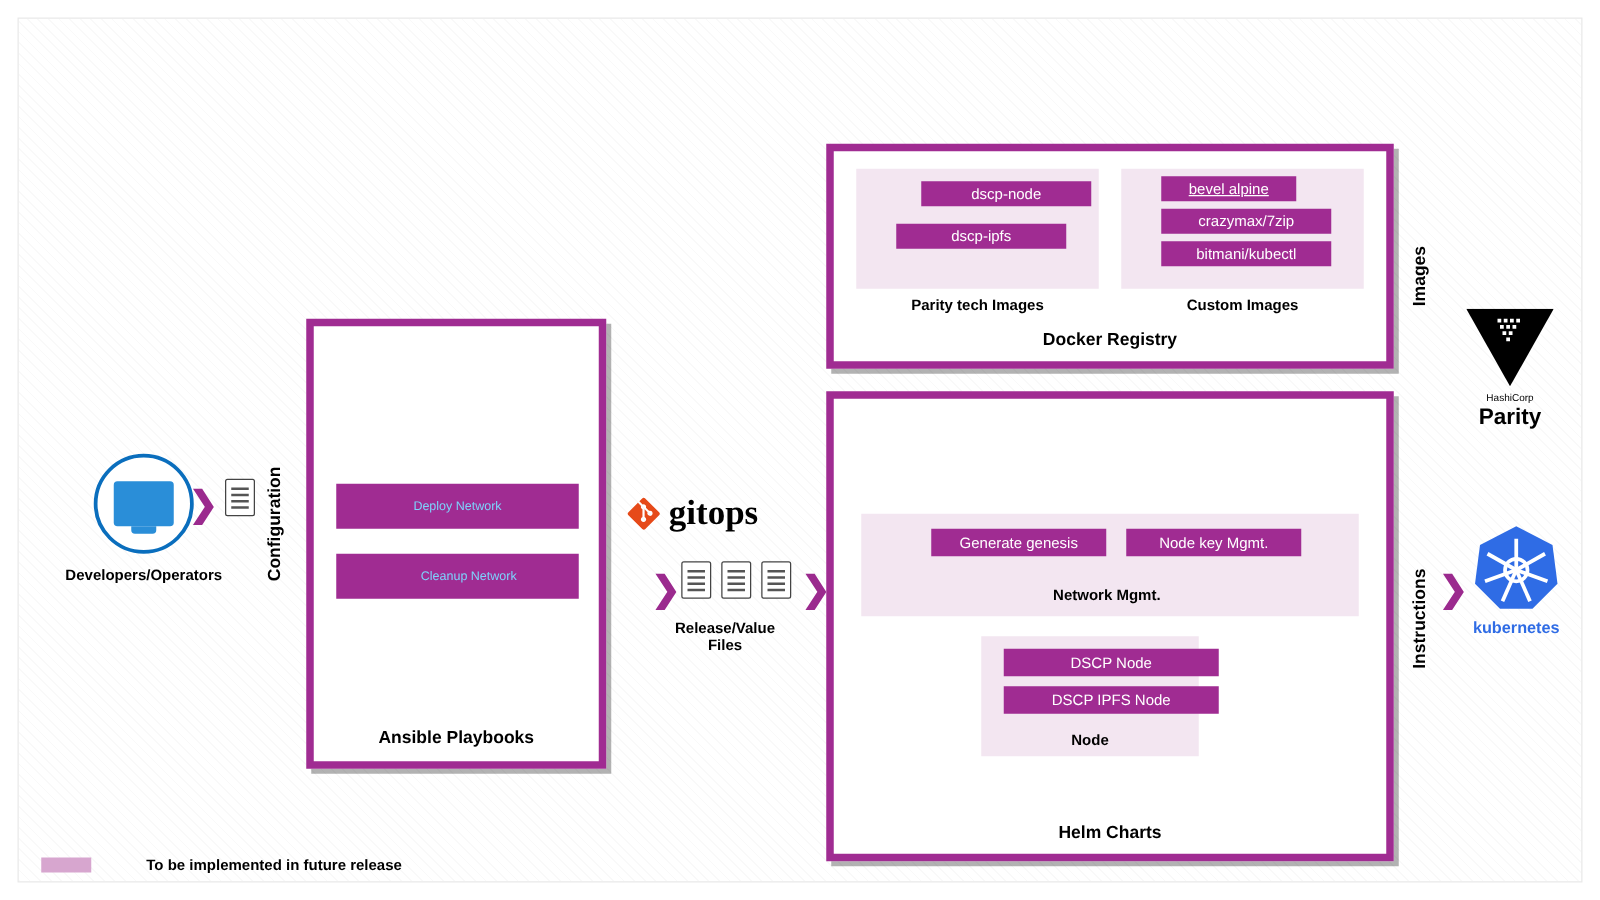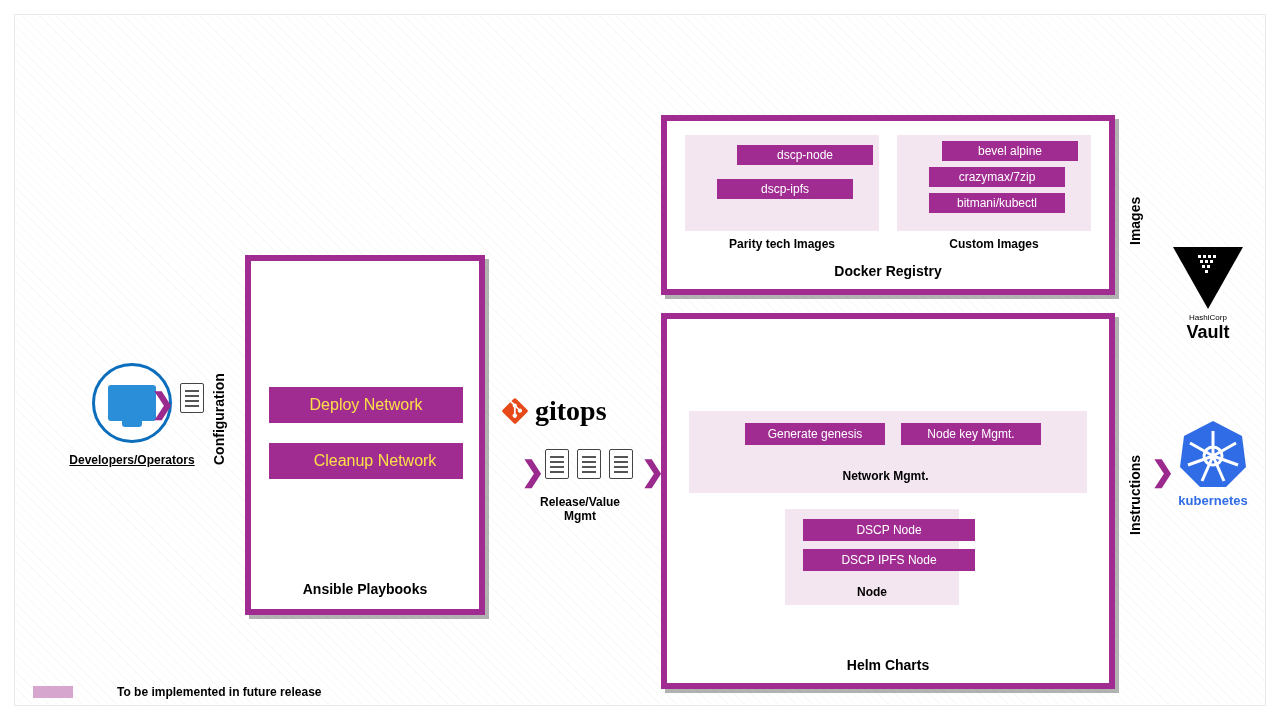--- a/index.html
+++ b/index.html
@@ -31,22 +31,22 @@
   .chip {
     background: #a02c92;
     color: #fff;
     font-size: 12px;
     display: flex;
     align-items: center;
     justify-content: center;
   }
   .chip-wide {
     background: #a02c92;
-    color: #fde047;
-    font-size: 16px;
+    color: #7dd3fc;
+    font-size: 10px;
     display: flex;
     align-items: center;
     justify-content: center;
   }
   .panel-light {
     background: #f3e6f1;
   }
   .vlabel {
     writing-mode: vertical-rl;
     transform: rotate(180deg);
@@ -102,21 +102,21 @@
   .legend-row {
     display: flex; align-items: center; gap: 10px;
     font-size: 12px; font-weight: 700; color: #000;
   }
 </style>
 </head>
 <body>
 
 <div class="canvas">
 
-  <div class="abs" style="left:47px; top:348px; width:140px; text-align:center;text-decoration:underline;">
+  <div class="abs" style="left:30px; top:348px; width:140px; text-align:center;">
     <div class="dev-logo" style="margin:0 auto 10px;">
       <div class="dev-logo-inner"></div>
     </div>
     <div class="caption-sm">Developers/Operators</div>
   </div>
 
   <div class="abs arrow" style="left:136px; top:372px;">❯</div>
   <div class="abs" style="left:165px; top:368px;">
     <div class="doc-icon"></div>
   </div>
@@ -137,32 +137,32 @@
   </div>
 
   <div class="abs arrow" style="left:506px; top:440px;">❯</div>
   <div class="abs doc-row" style="left:530px; top:434px;">
     <div class="doc-icon"></div>
     <div class="doc-icon"></div>
     <div class="doc-icon"></div>
   </div>
   <div class="abs arrow" style="left:626px; top:440px;">❯</div>
   <div class="abs caption-sm" style="left:510px; top:480px; width:110px; white-space:pre-line;">Release/Value
-Mgmt</div>
+Files</div>
 
   <div class="abs framed" style="left:646px; top:100px; width:454px; height:180px;">
 
     <div class="abs panel-light" style="left:18px; top:14px; width:194px; height:96px;">
       <div class="abs chip" style="left:32px; top:10px; width:136px; height:20px;margin-left:20px;">dscp-node</div>
       <div class="abs chip" style="left:32px; top:44px; width:136px; height:20px;">dscp-ipfs</div>
     </div>
     <div class="abs caption-sm" style="left:18px; top:116px; width:194px;">Parity tech Images</div>
 
     <div class="abs panel-light" style="left:230px; top:14px; width:194px; height:96px;">
-      <div class="abs chip" style="left:45px; top:6px; width:136px; height:20px;">bevel alpine</div>
+      <div class="abs chip" style="left:32px; top:6px; width:108px; height:20px;text-decoration:underline;">bevel alpine</div>
       <div class="abs chip" style="left:32px; top:32px; width:136px; height:20px;">crazymax/7zip</div>
       <div class="abs chip" style="left:32px; top:58px; width:136px; height:20px;">bitmani/kubectl</div>
     </div>
     <div class="abs caption-sm" style="left:230px; top:116px; width:194px;">Custom Images</div>
 
     <div class="abs caption" style="left:0; right:0; bottom:10px;">Docker Registry</div>
   </div>
 
   <div class="abs vlabel" style="left:1112px; top:150px; height:80px;">Images</div>
 
@@ -176,21 +176,21 @@
           <rect x="40" y="8" width="3" height="3"></rect>
         <rect x="27" y="13" width="3" height="3"></rect>
           <rect x="32" y="13" width="3" height="3"></rect>
           <rect x="37" y="13" width="3" height="3"></rect>
         <rect x="29" y="18" width="3" height="3"></rect>
           <rect x="34" y="18" width="3" height="3"></rect>
         <rect x="32" y="23" width="3" height="3"></rect>
       </g>
     </svg>
     <div style="font-size:8px; color:#000;">HashiCorp</div>
-    <div style="font-weight:700; font-size:18px; color:#000;">Vault</div>
+    <div style="font-weight:700; font-size:18px; color:#000;">Parity</div>
   </div>
 
   <div class="abs framed" style="left:646px; top:298px; width:454px; height:376px;">
 
     <div class="abs panel-light" style="left:22px; top:92px; width:398px; height:82px;">
       <div class="abs chip" style="left:56px; top:12px; width:140px; height:22px;">Generate genesis</div>
       <div class="abs chip" style="left:212px; top:12px; width:140px; height:22px;">Node key Mgmt.</div>
       <div class="abs caption-sm" style="left:0; right:5px; bottom:10px;margin-top:40px;">Network Mgmt.</div>
     </div>
 

